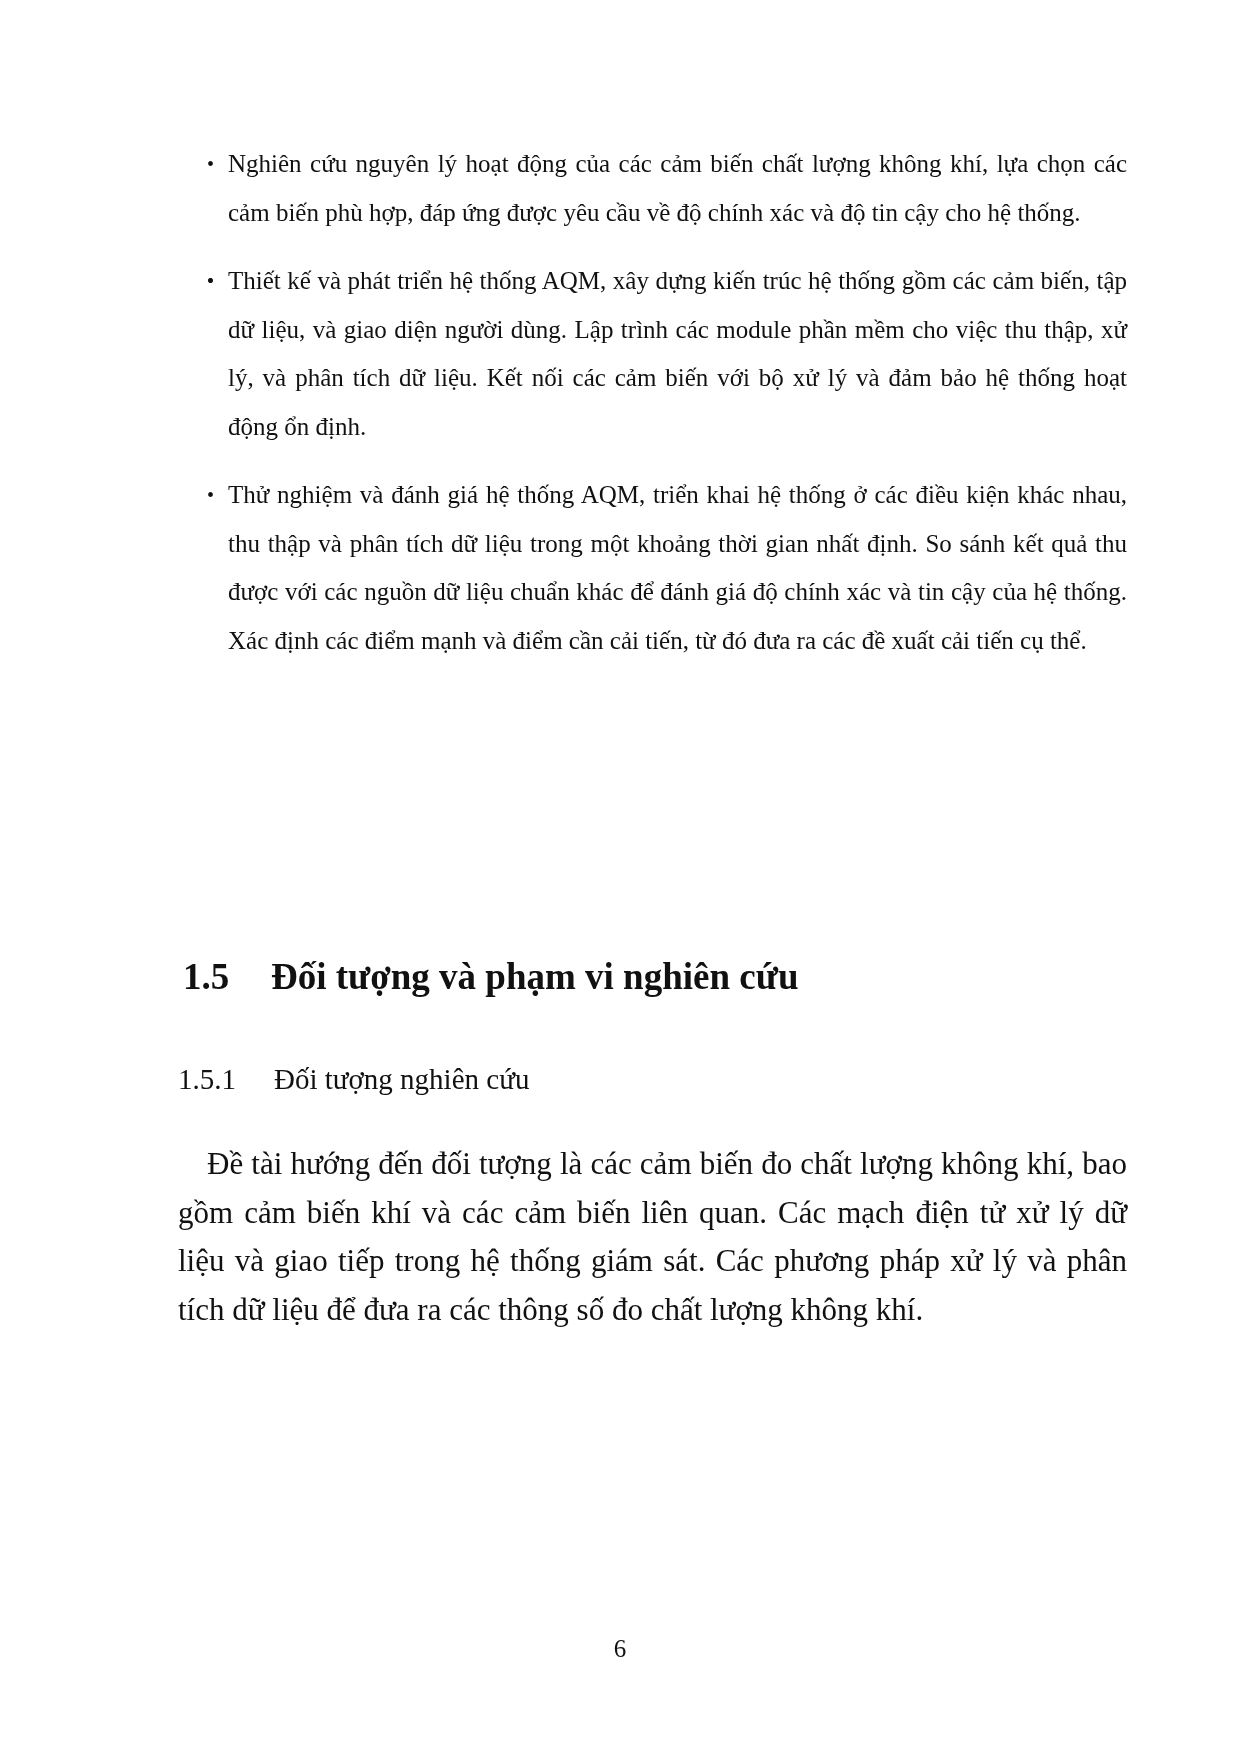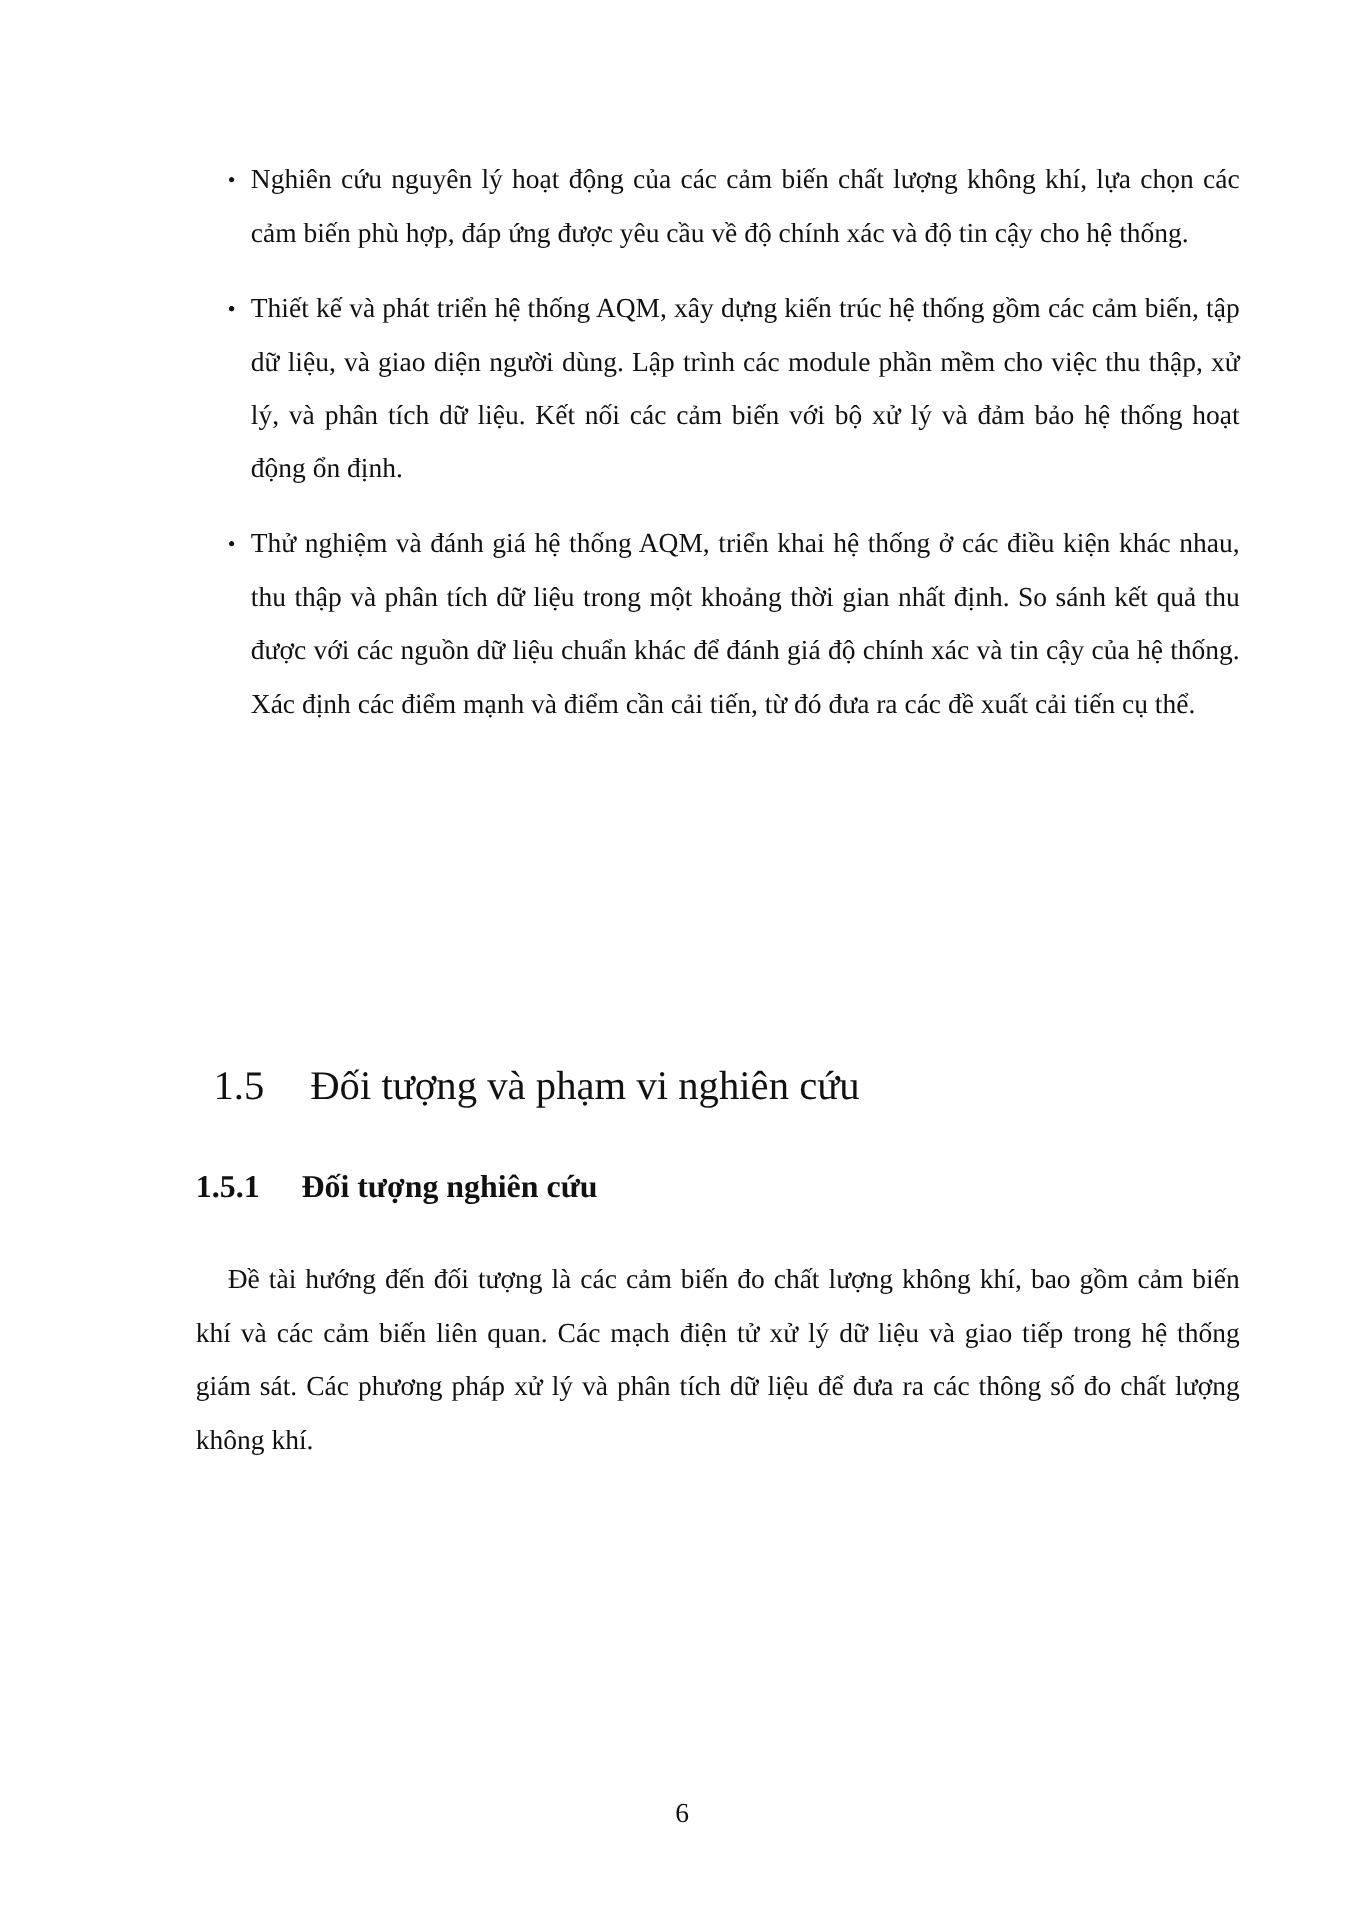--- a/index.html
+++ b/index.html
@@ -4,25 +4,25 @@
 <style>
   html, body { margin: 0; padding: 0; background: #ffffff; }
   body {
     width: 1240px; height: 1754px; position: relative; overflow: hidden;
     font-family: "Liberation Serif", "DejaVu Serif", serif; color: #111;
   }
   .page { position: absolute; left: 0; top: 0; width: 1240px; height: 1754px; }
   .bullet-list { position: absolute; left: 207px; top: 140px; width: 920px; margin: 0; padding: 0; list-style: none; }
   .bullet-item { position: relative; padding-left: 21px; margin: 0 0 20px 0; font-size: 25px; line-height: 48.5px; text-align: justify; }
   .bullet-item .dot { position: absolute; left: 0; top: 0; font-size: 20px; }
-  .h2 { position: absolute; left: 178px; top: 950px; font-size: 37px; font-weight: normal; margin: 16px; }
+  .h2 { position: absolute; left: 178px; top: 950px; font-size: 37px; font-weight: bold; margin: 5px; }
   .h2 .num { display: inline-block; width: 88px; }
-  .h3 { position: absolute; left: 178px; top: 1063px; font-size: 29px; font-weight: bold; margin: 0; }
+  .h3 { position: absolute; left: 178px; top: 1063px; font-size: 29px; font-weight: normal; margin: 0; }
   .h3 .num { display: inline-block; width: 96px; }
-  .para { position: absolute; left: 178px; top: 1140px; width: 949px; font-size: 25px; line-height: 48.5px; text-align: justify; margin: 0; text-indent: 29px; }
+  .para { position: absolute; left: 178px; top: 1140px; width: 949px; font-size: 31px; line-height: 48.5px; text-align: justify; margin: 0; text-indent: 29px; }
   .page-number { position: absolute; left: 0; width: 1240px; top: 1635px; text-align: center; font-size: 25px; }
 </style>
 </head>
 <body>
 
 <div class="page">
   <ul class="bullet-list">
     <li class="bullet-item">
       <span class="dot">•</span>
       <span>Nghiên cứu nguyên lý hoạt động của các cảm biến chất lượng không khí, lựa chọn các cảm biến phù hợp, đáp ứng được yêu cầu về độ chính xác và độ tin cậy cho hệ thống.</span>

